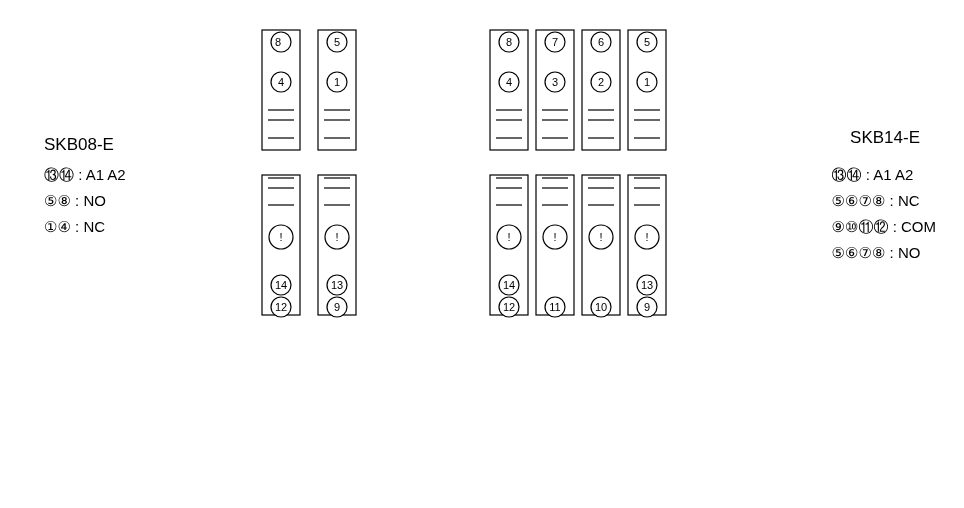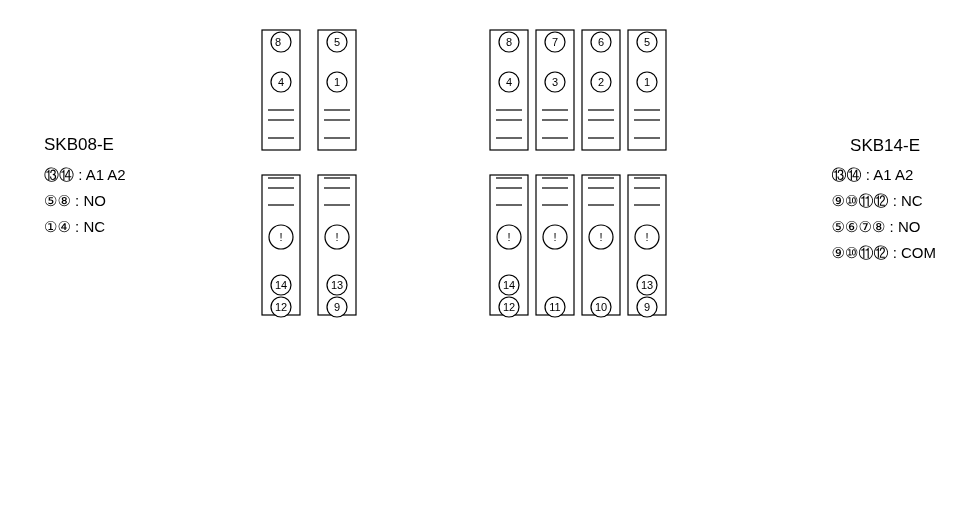--- a/index.html
+++ b/index.html
@@ -34,21 +34,21 @@
     .skb08-legend {
       position: absolute;
       left: 44px;
       top: 162px;
       font-size: 15px;
       line-height: 26px;
     }
     .skb14-title {
       position: absolute;
       right: 44px;
-      top: 136px;
+      top: 128px;
       font-size: 17px;
       font-weight: normal;
     }
     .skb14-legend {
       position: absolute;
       right: 28px;
       top: 162px;
       font-size: 15px;
       line-height: 26px;
       text-align: left;
@@ -62,23 +62,23 @@
   <div class="skb08-title">SKB08-E</div>
   <div class="skb08-legend">
     <div>⑬⑭ : A1  A2</div>
     <div>⑤⑧ : NO</div>
     <div>①④ : NC</div>
   </div>
 
   <div class="skb14-title">SKB14-E</div>
   <div class="skb14-legend">
     <div>⑬⑭ : A1  A2</div>
-    <div>⑨⑩⑪⑫ : NC</div>
+    <div>⑤⑥⑦⑧ : NC</div>
+    <div>⑨⑩⑪⑫ : COM</div>
     <div>⑤⑥⑦⑧ : NO</div>
-    <div>⑨⑩⑪⑫ : COM</div>
   </div>
 
   <svg viewBox="0 0 964 508" xmlns="http://www.w3.org/2000/svg">
     <defs>
       <style>
         text { font-family: Arial, sans-serif; font-size: 12px; }
         .num { font-size: 11px; }
         circle { fill: white; stroke: black; stroke-width: 1.2; }
         line, rect, path { stroke: black; stroke-width: 1.2; fill: none; }
       </style>

